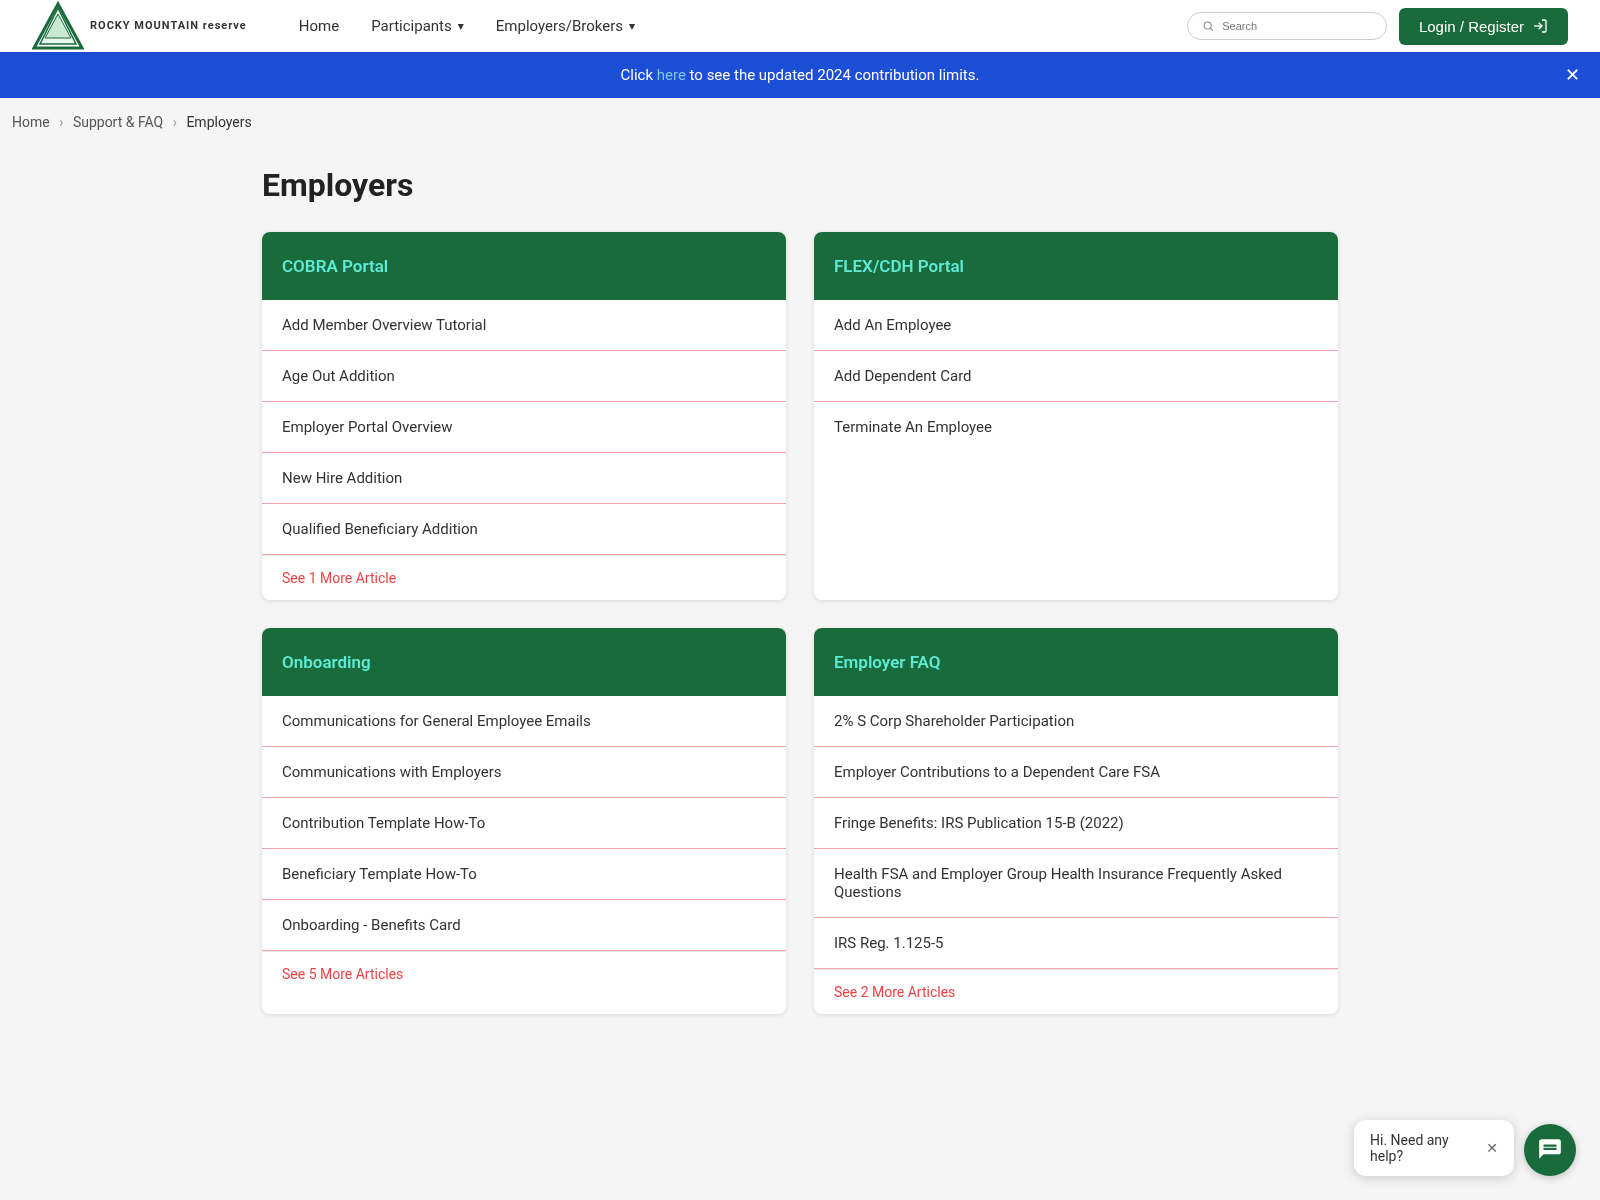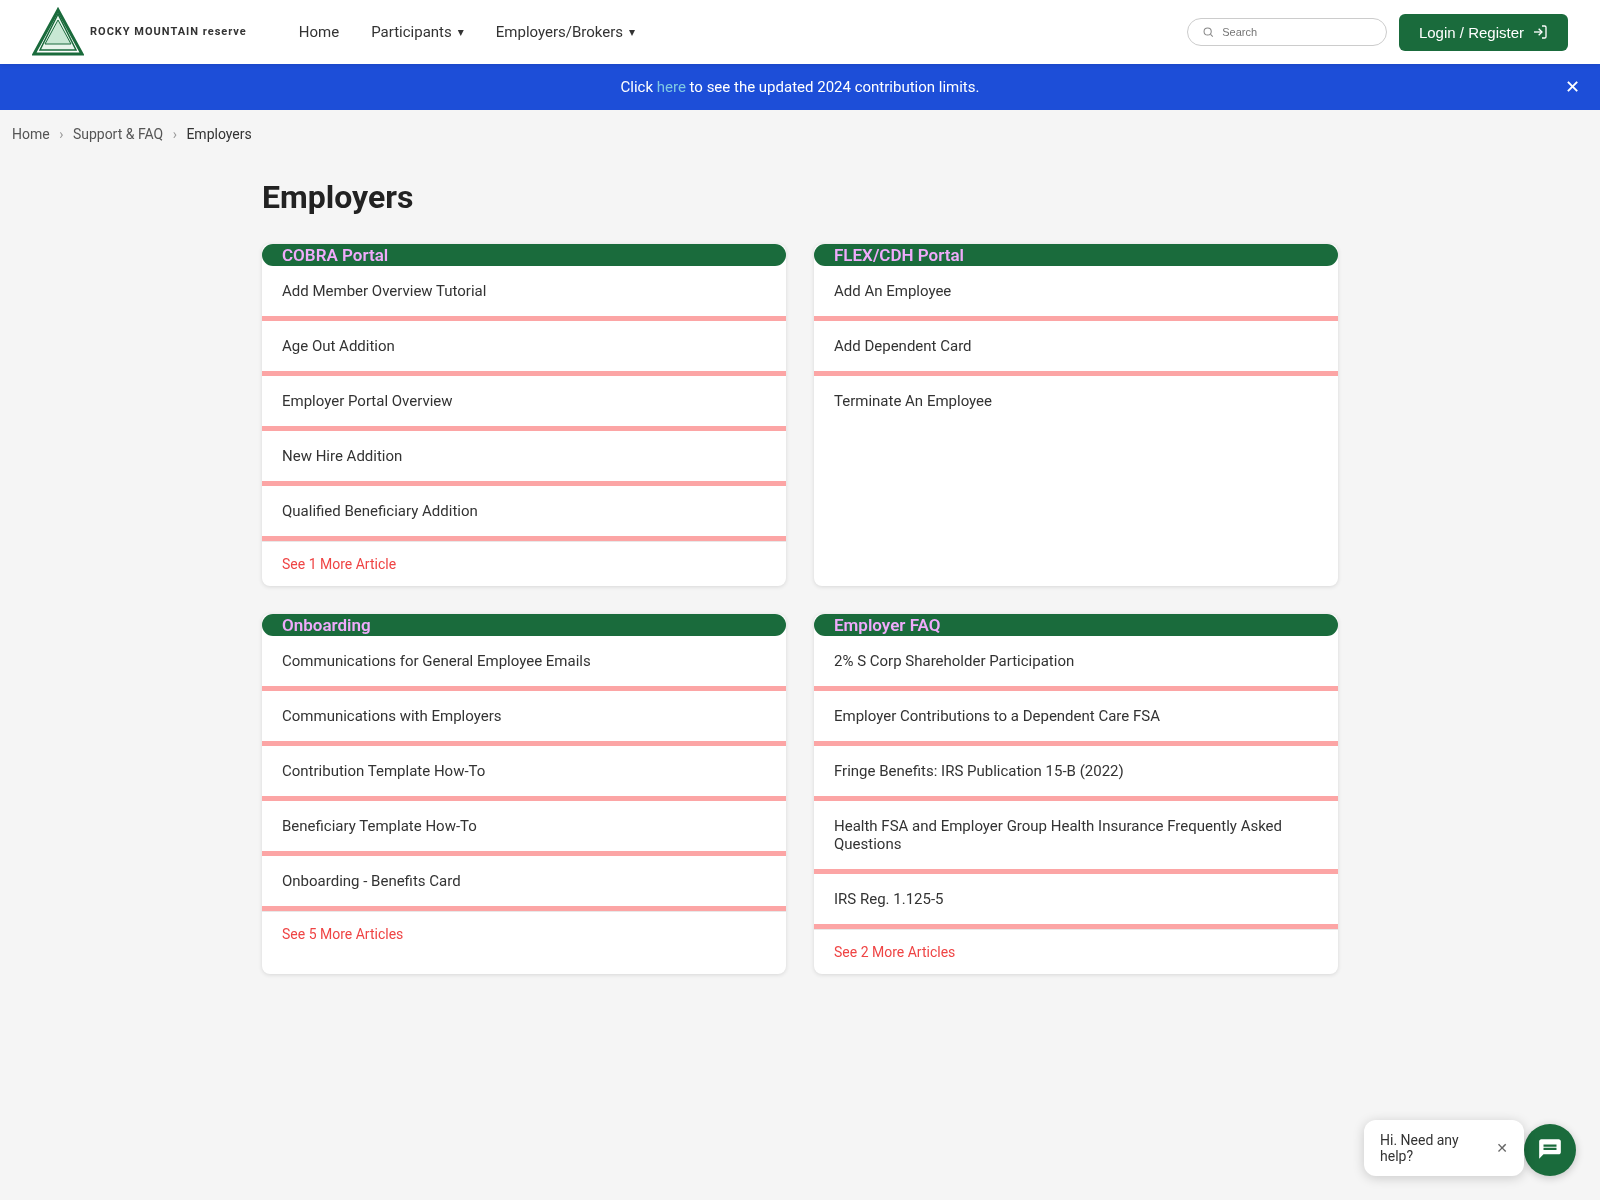--- a/index.html
+++ b/index.html
@@ -4,21 +4,21 @@
   <style>
     * { box-sizing: border-box; margin: 0; padding: 0; }
     body { font-family: -apple-system, BlinkMacSystemFont, 'Segoe UI', Roboto, sans-serif; background: #f5f5f5; color: #333; font-size: 15px; }
 
     
     .navbar {
       background: #fff;
       display: flex;
       align-items: center;
       padding: 0 32px;
-      height: 64px;
+      height: 52px;
       box-shadow: 0 1px 4px rgba(0,0,0,0.1);
       position: relative;
       z-index: 10;
     }
     .navbar-logo {
       display: flex;
       align-items: center;
       margin-right: 40px;
     }
     .logo-icon {
@@ -136,31 +136,30 @@
 
     
     .card {
       background: #fff;
       border-radius: 8px;
       box-shadow: 0 1px 4px rgba(0,0,0,0.12);
       overflow: hidden;
     }
     .card-header {
       background: #1a6b3c;
-      color: #f0abfc;
-      padding: 1px 20px;
+      color: #5eead4;
+      padding: 24px 20px;
       font-size: 17px;
       font-weight: 600;
-      border-radius: 14px;
     }
     .card-body { padding: 0; }
     .card-item {
       display: block;
       padding: 16px 20px;
-      border-bottom: 5px solid #fca5a5;
+      border-bottom: 1px solid #fca5a5;
       color: #333;
       font-size: 15px;
       cursor: pointer;
       text-decoration: none;
     }
     .card-item:last-of-type { border-bottom: none; }
     .card-more {
       display: block;
       padding: 14px 20px;
       color: #ef4444;
@@ -173,20 +172,21 @@
       height: 140px;
     }
 
     
     .chat-widget {
       position: fixed;
       bottom: 24px;
       right: 24px;
       display: flex;
       align-items: flex-end;
+      gap: 10px;
       z-index: 100;
     }
     .chat-bubble {
       background: #fff;
       border-radius: 12px;
       padding: 12px 16px;
       box-shadow: 0 2px 12px rgba(0,0,0,0.18);
       font-size: 14px;
       color: #333;
       position: relative;

